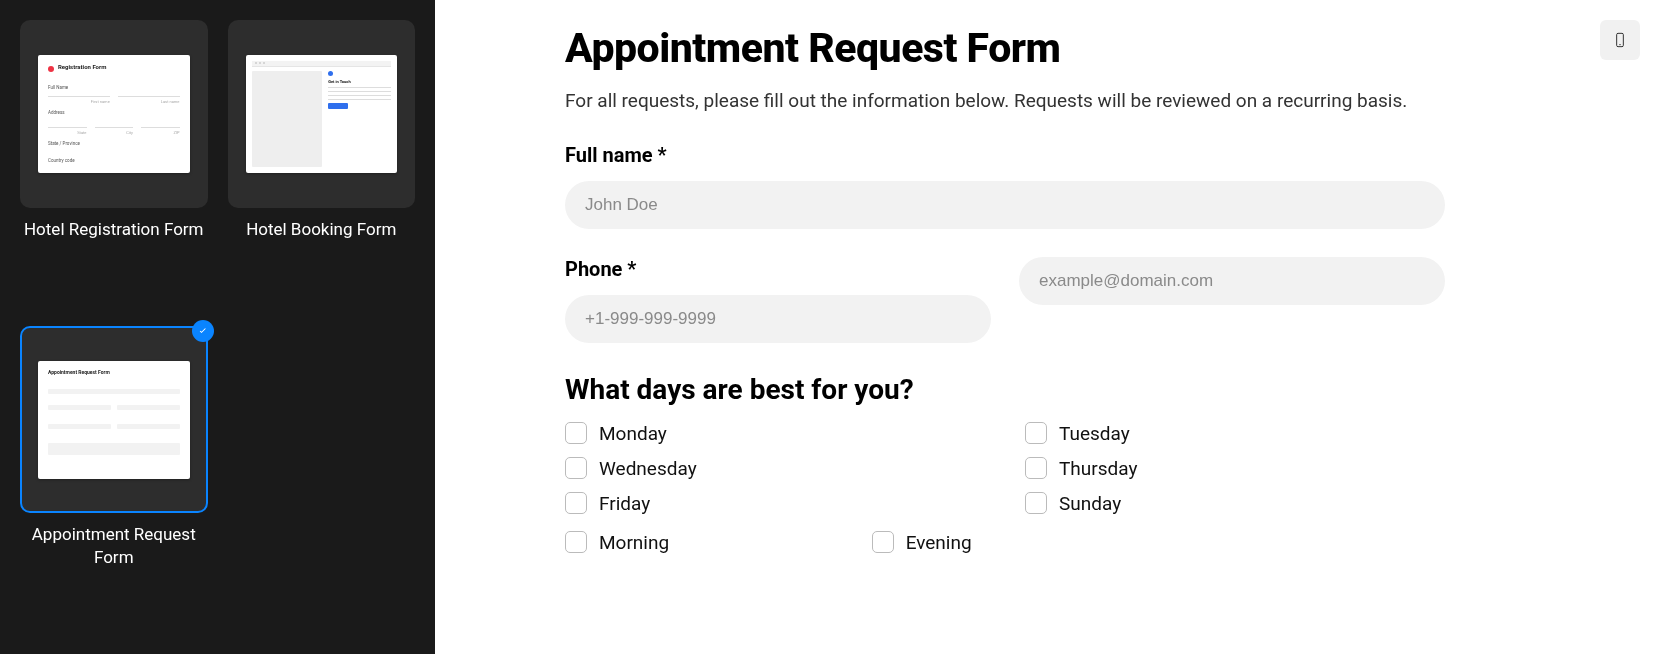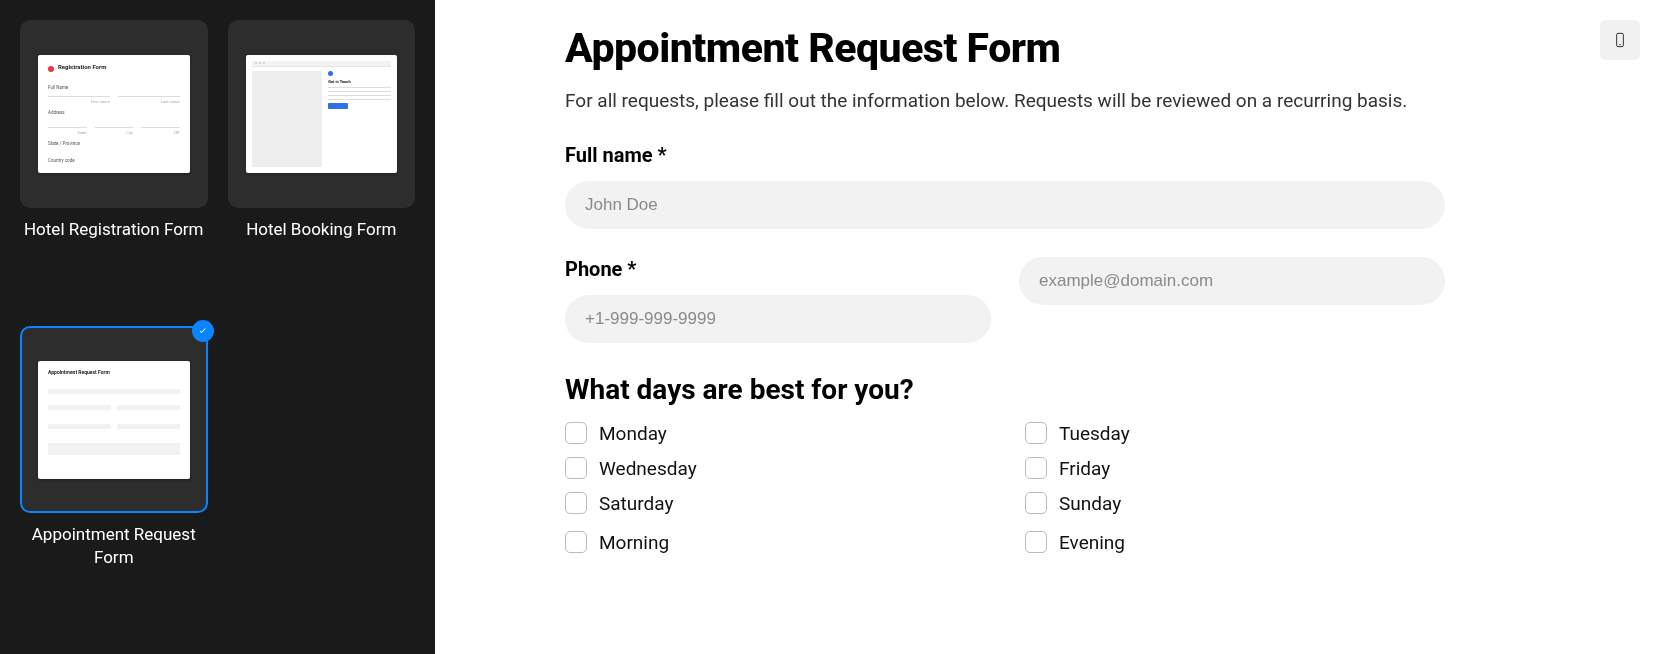--- a/index.html
+++ b/index.html
@@ -166,21 +166,21 @@
   .field-row .field { flex:1; }
 
   .qlabel { font-size: 28px; font-weight: 700; color:#000; margin-top: 30px; }
 
   .check-grid {
     margin-top: 16px;
     display: grid;
     gap: 12px 40px;
   }
   .check-grid.cols2 { grid-template-columns: 1fr 1fr; }
-  .check-grid.cols3 { grid-template-columns: 1fr 1fr; }
+  .check-grid.cols3 { grid-template-columns: 1fr 1fr 1fr; }
   .check-item { display:flex; align-items:center; gap: 12px; font-size: 19px; color:#111; cursor:pointer;}
   .check-item .cbox {
     width: 22px; height: 22px; border: 1.5px solid #bbb; border-radius: 5px; background:#fff; flex-shrink:0;
   }
 </style>
 </head>
 <body>
 
 <div class="sidebar">
   <div class="template-grid">
@@ -334,25 +334,25 @@
       <label class="check-item">
           <span class="cbox"></span>
           <span>Tuesday</span>
         </label>
       <label class="check-item">
           <span class="cbox"></span>
           <span>Wednesday</span>
         </label>
       <label class="check-item">
           <span class="cbox"></span>
+          <span>Thursday</span>
+        </label>
+      <label class="check-item">
+          <span class="cbox"></span>
           <span>Friday</span>
-        </label>
-      <label class="check-item">
-          <span class="cbox"></span>
-          <span>Saturday</span>
         </label>
       <label class="check-item">
           <span class="cbox"></span>
           <span>Sunday</span>
         </label>
     </div>
 
     <div class="check-grid cols3">
       <label class="check-item">
           <span class="cbox"></span>

